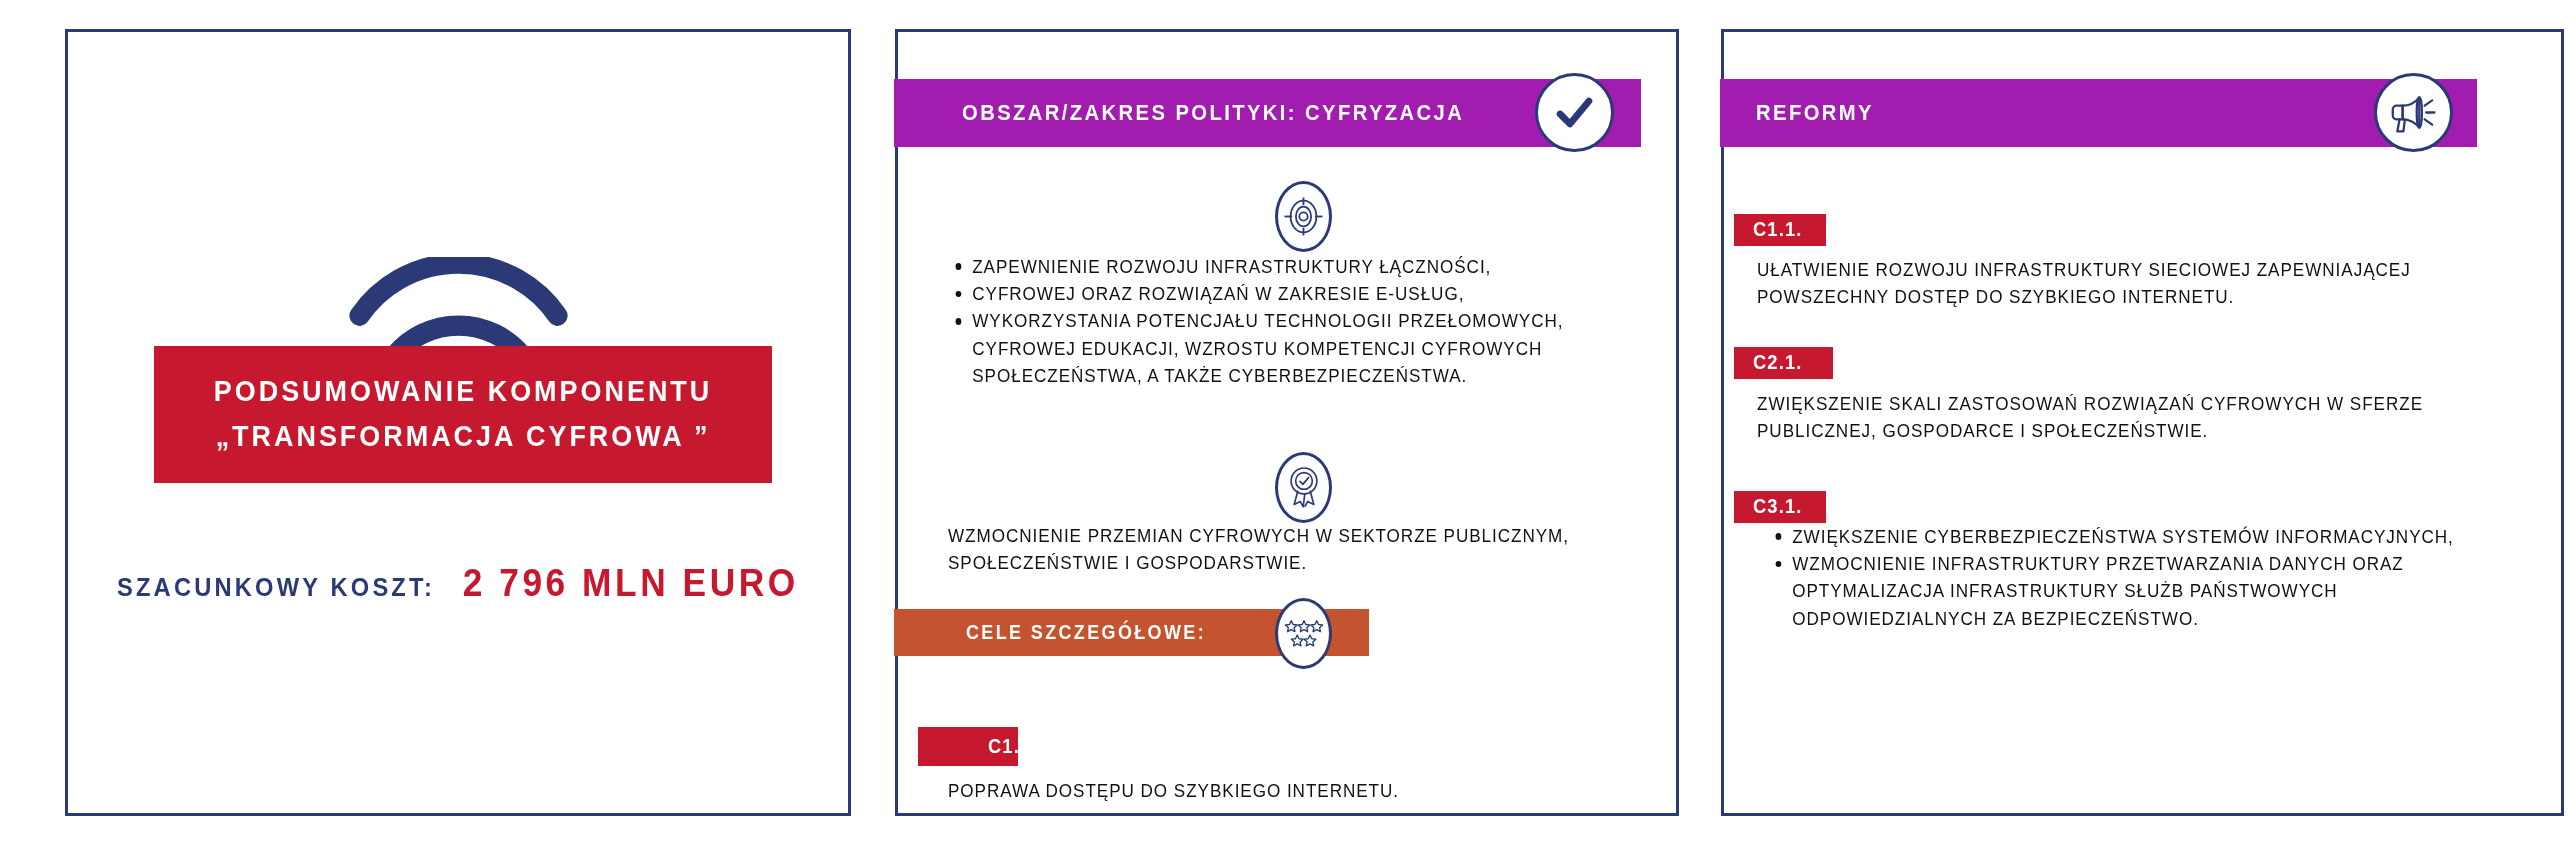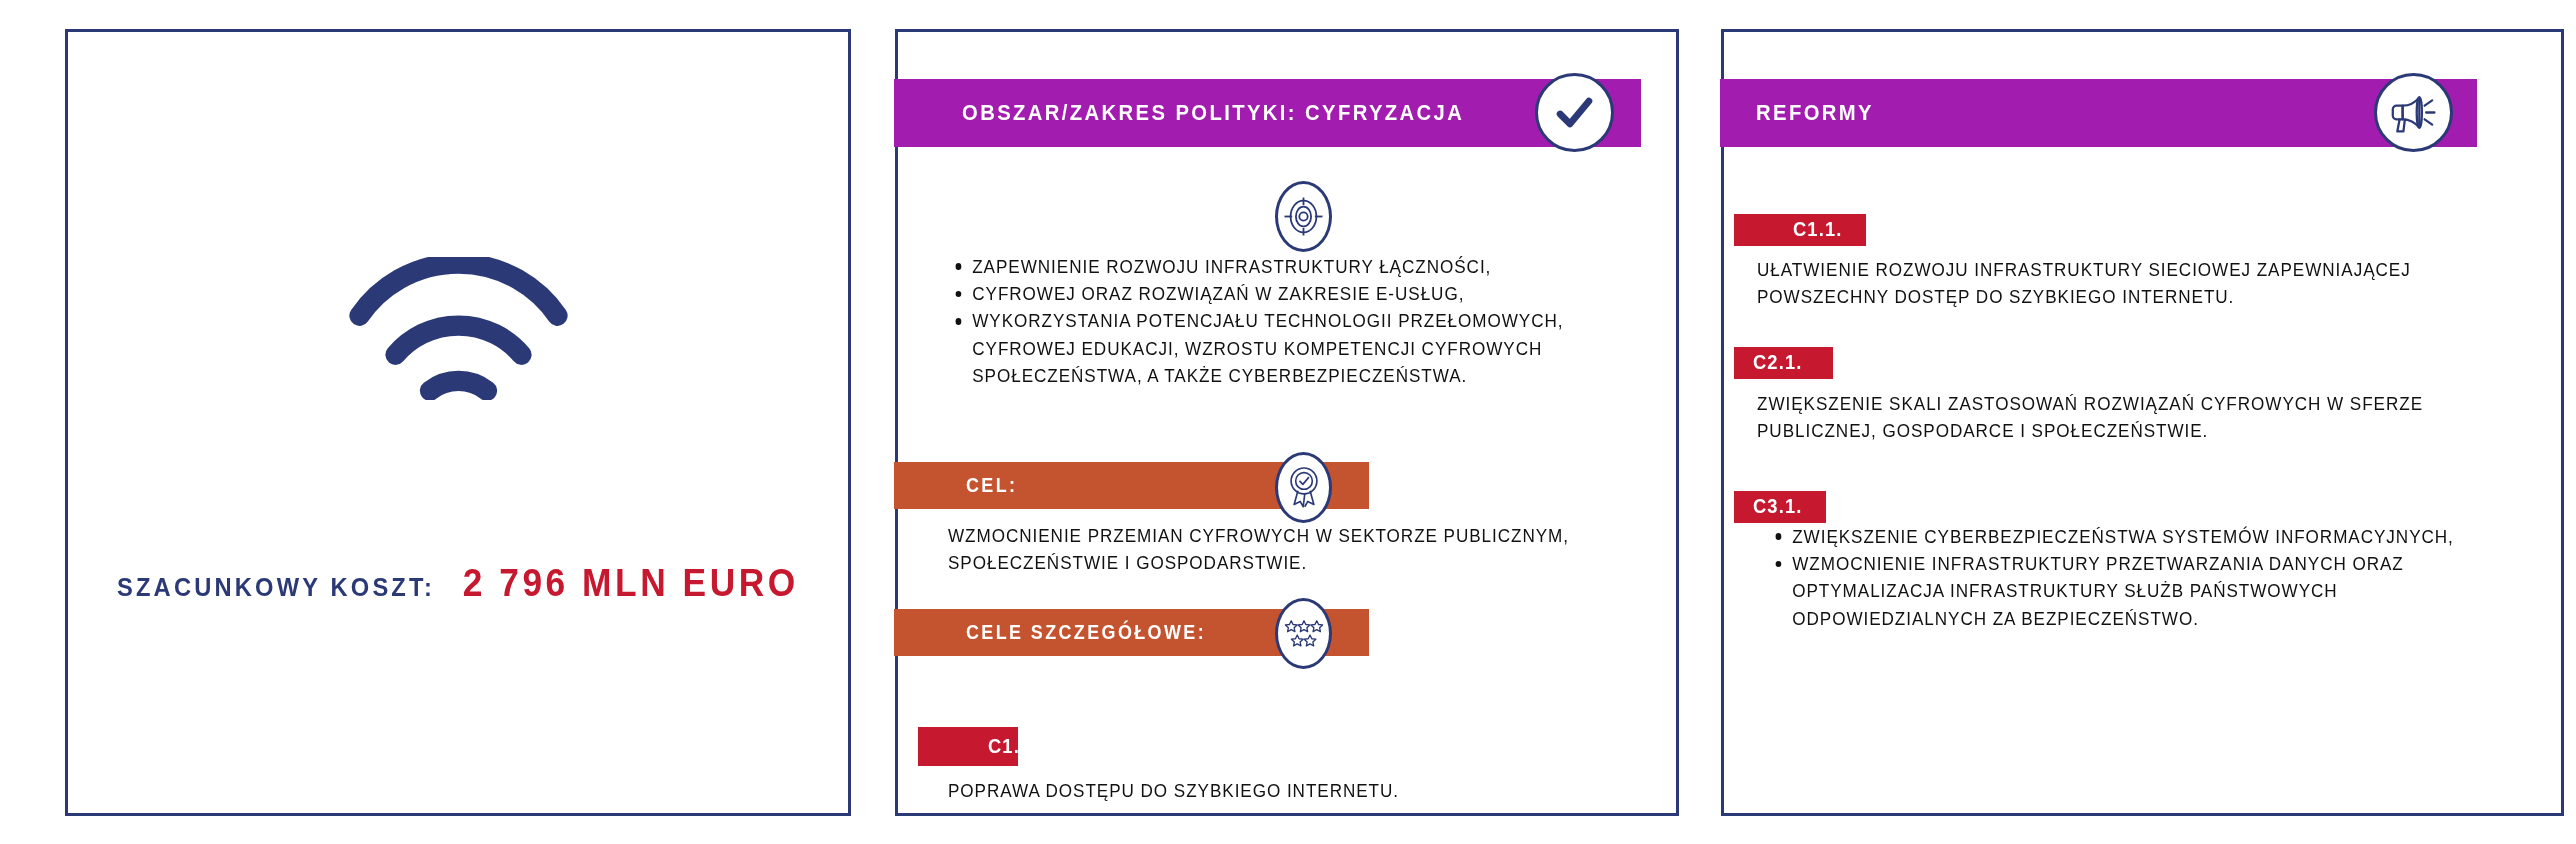--- a/index.html
+++ b/index.html
@@ -63,20 +63,24 @@
     <div class="wifi-wrap">
       <svg width="225" height="143" viewBox="0 0 300 190" aria-hidden="true">
         <g fill="none" stroke="#2b3a77" stroke-linecap="round">
           <path d="M18 78 A 160 160 0 0 1 282 78" stroke-width="27"></path>
           <path d="M66 130 A 110 110 0 0 1 234 130" stroke-width="27"></path>
           <path d="M112 178 A 62 62 0 0 1 188 178" stroke-width="27"></path>
         </g>
       </svg>
     </div>
 
+    <div class="red-banner">
+      <div class="ln">PODSUMOWANIE KOMPONENTU</div>
+      <div class="ln">„TRANSFORMACJA CYFROWA ”</div>
+    </div>
 
     <div class="cost-wrap">
       <div class="cost-label">SZACUNKOWY KOSZT:</div>
       <div class="cost-value">2 796 MLN EURO</div>
     </div>
 
   </div>
 
   <div class="panel" id="panel-2">
 
@@ -104,23 +108,20 @@
     </div>
 
     <div class="body-text" style="left:50px;top:222px;width:661px;">
       <ul class="bullets">
         <li>ZAPEWNIENIE ROZWOJU INFRASTRUKTURY ŁĄCZNOŚCI,</li>
         <li>CYFROWEJ ORAZ ROZWIĄZAŃ W ZAKRESIE E-USŁUG,</li>
         <li>WYKORZYSTANIA POTENCJAŁU TECHNOLOGII PRZEŁOMOWYCH, CYFROWEJ EDUKACJI, WZROSTU KOMPETENCJI CYFROWYCH SPOŁECZEŃSTWA, A TAKŻE CYBERBEZPIECZEŃSTWA.</li>
       </ul>
     </div>
 
-    <div class="bar orange-bar" style="left:-3.8px;top:430px;width:475px;height:47px;">
-      <span class="bar-label" style="margin-left:72px;">CEL:</span>
-    </div>
     <div class="icon-oval" style="left:377px;top:420px;width:57px;height:71px;">
       <svg width="38" height="44" viewBox="0 0 50 58" aria-hidden="true">
         <g fill="none" stroke="#2b3a77" stroke-width="2.2" stroke-linejoin="round">
           <circle cx="25" cy="21" r="17"></circle>
           <circle cx="25" cy="21" r="11"></circle>
           <path d="M19 21 L23.5 25.5 L31.5 16"></path>
           <path d="M17 34 L12 52 L20 48 L24 55 L26 38"></path>
           <path d="M33 34 L38 52 L30 48 L26 55"></path>
         </g>
       </svg>
@@ -162,21 +163,21 @@
           <path d="M18 22 C 28 22 36 16 40 11 v40 c-4-5 -12-11 -22-11 z"></path>
           <ellipse cx="40" cy="31" rx="3.4" ry="20"></ellipse>
           <path d="M14 40 l-3 16 h8 l2 -16"></path>
           <line x1="49" y1="31" x2="60" y2="31"></line>
           <line x1="47" y1="22" x2="57" y2="15"></line>
           <line x1="47" y1="40" x2="57" y2="47"></line>
         </g>
       </svg>
     </div>
 
-    <div class="badge" style="left:9.8px;top:182px;width:92px;height:32px;padding-left:40px;">
+    <div class="badge" style="left:9.8px;top:182px;width:92px;height:32px;">
       <span class="badge-label" style="margin-left:19.5px;">C1.1.</span>
     </div>
     <div class="body-text" style="left:33px;top:225px;width:766px;">UŁATWIENIE ROZWOJU INFRASTRUKTURY SIECIOWEJ ZAPEWNIAJĄCEJ POWSZECHNY DOSTĘP DO SZYBKIEGO INTERNETU.</div>
 
     <div class="badge" style="left:9.8px;top:315px;width:99px;height:32px;">
       <span class="badge-label" style="margin-left:19.5px;">C2.1.</span>
     </div>
     <div class="body-text" style="left:33px;top:359px;width:777px;">ZWIĘKSZENIE SKALI ZASTOSOWAŃ ROZWIĄZAŃ CYFROWYCH W SFERZE PUBLICZNEJ, GOSPODARCE I SPOŁECZEŃSTWIE.</div>
 
     <div class="badge" style="left:9.8px;top:449px;width:92px;height:32px;margin-top:10px;">

